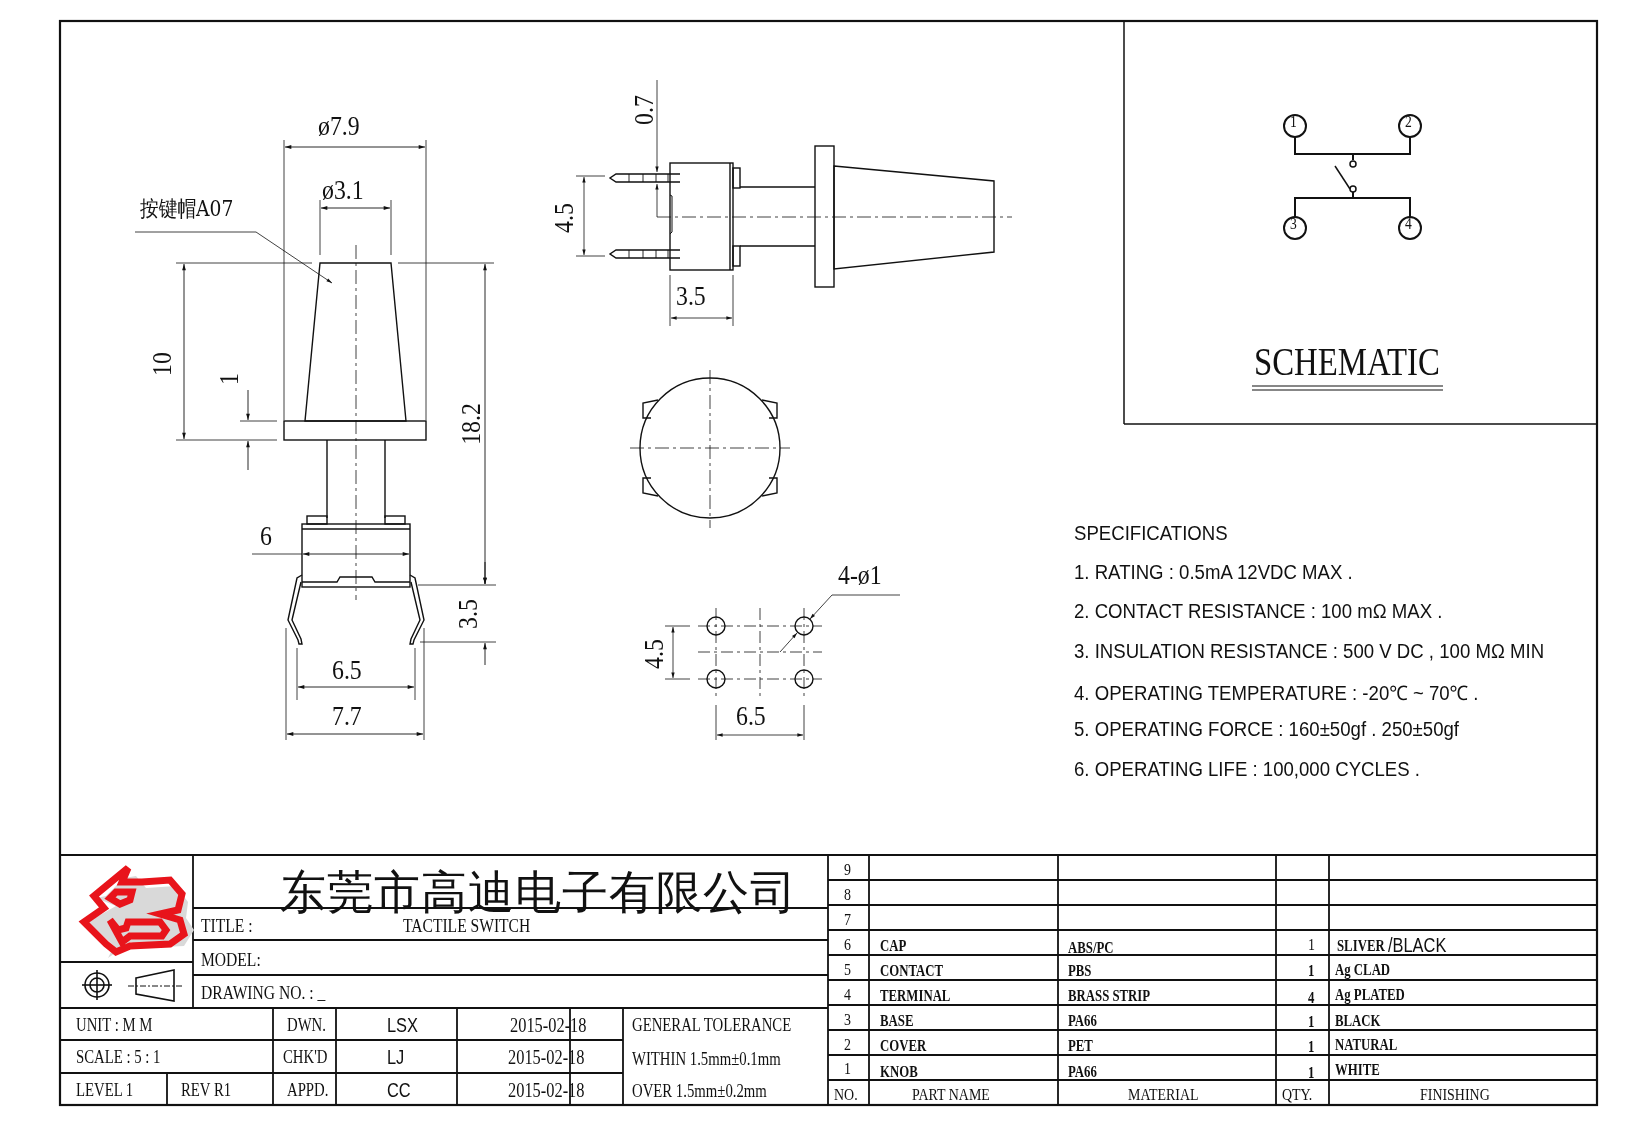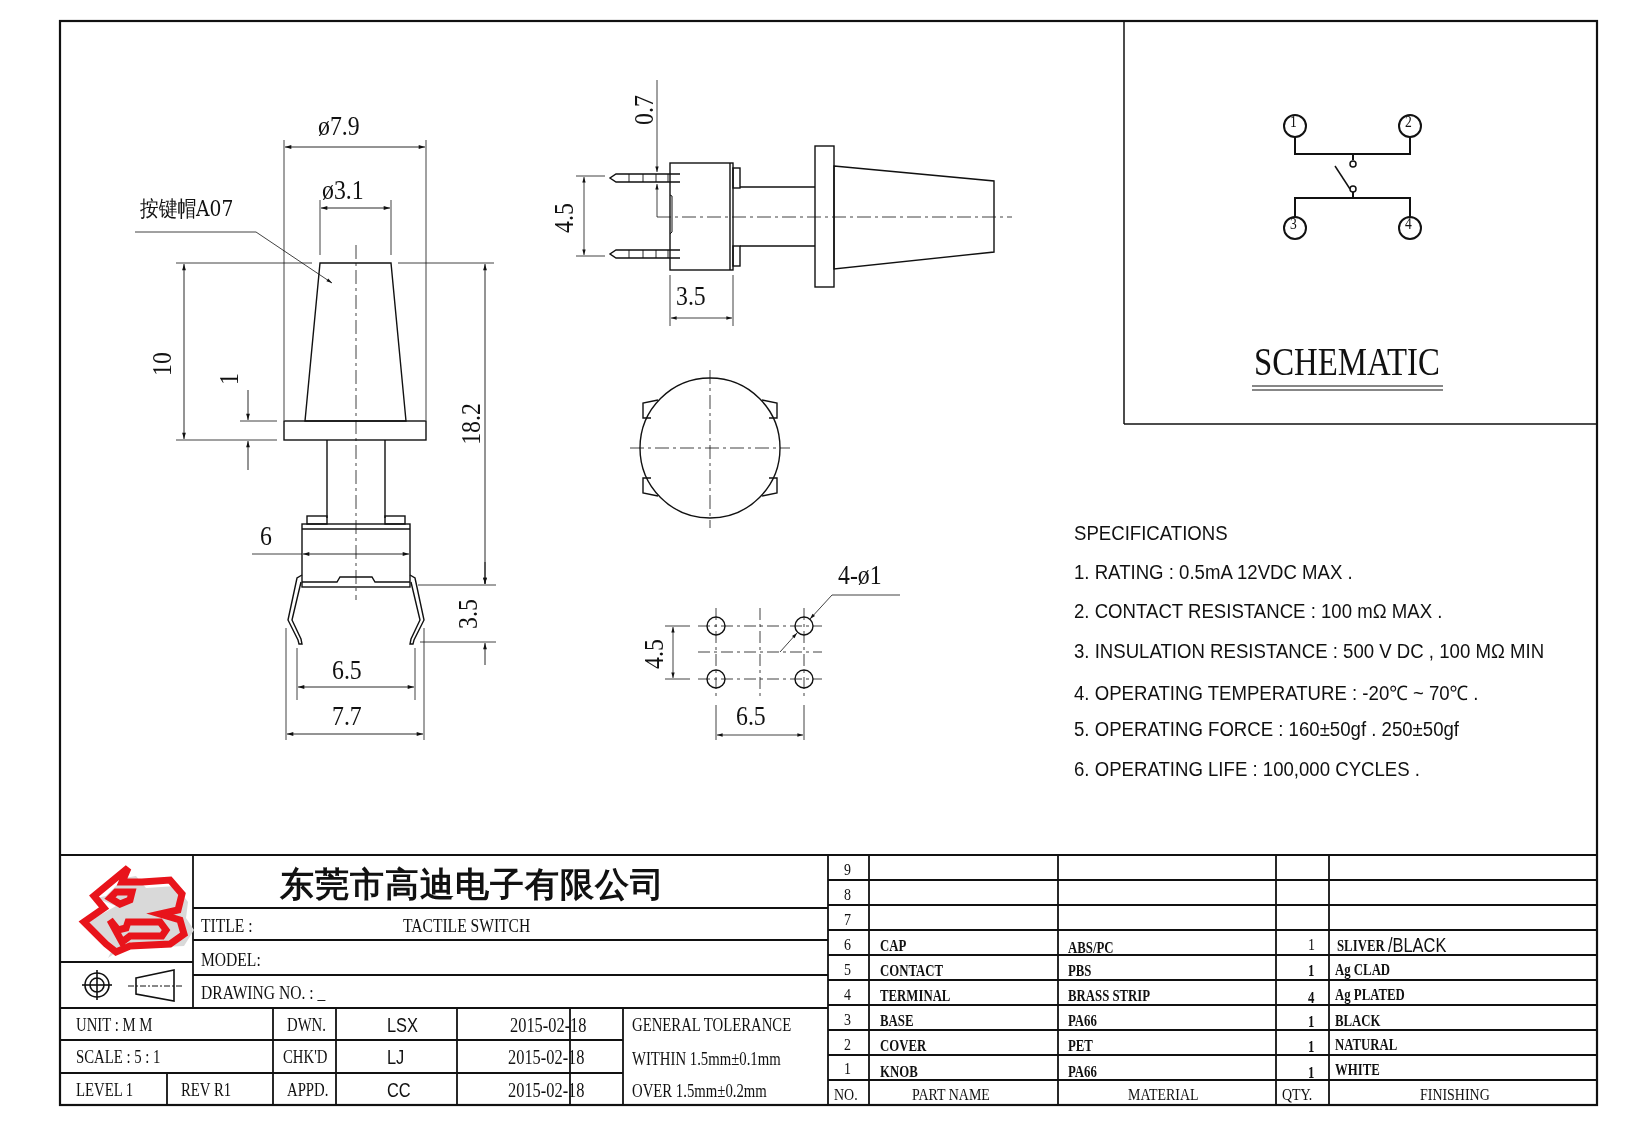--- a/index.html
+++ b/index.html
@@ -1,20 +1,20 @@
 <!DOCTYPE html>
 <html><head>
 <meta charset="utf-8">
 <style>
   html, body { margin:0; padding:0; background:#ffffff; }
   body { width:1651px; height:1124px; position:relative; overflow:hidden; font-family:"Liberation Serif", "DejaVu Serif", serif; color:#111; }
   svg.drawing { position:absolute; left:0; top:0; }
   .tb-text { position:absolute; white-space:nowrap; font-family:"Liberation Serif", serif; font-size:17px; transform:scaleX(0.82); transform-origin:left center; line-height:1; }
   .bom-bold { font-weight:bold; font-size:16px; transform:scaleX(0.8); }
-  .company { position:absolute; font-family:"DejaVu Sans", sans-serif; font-weight:bold; font-size:34px; letter-spacing:1px; }
+  .company { position:absolute; font-family:"DejaVu Sans", sans-serif; font-weight:normal; font-size:46px; letter-spacing:1px; }
   .spec { position:absolute; font-family:"Liberation Sans", sans-serif; font-size:20px; white-space:nowrap; transform:scaleX(0.93); transform-origin:left center; }
   .dim { position:absolute; font-family:"Liberation Serif", serif; font-size:28px; white-space:nowrap; transform:scaleX(0.85); transform-origin:left center; line-height:1; }
   .dim-rot { transform:rotate(-90deg) scaleX(0.85); transform-origin:center center; }
   .schematic-title { position:absolute; font-family:"Liberation Serif", serif; font-size:40px; transform:scaleX(0.82); transform-origin:left center; white-space:nowrap; }
   .sans-light { font-family:"Liberation Sans", sans-serif; font-weight:normal; }
 </style>
 </head>
 <body>
 
 <svg class="drawing" width="1651" height="1124" viewBox="0 0 1651 1124">

